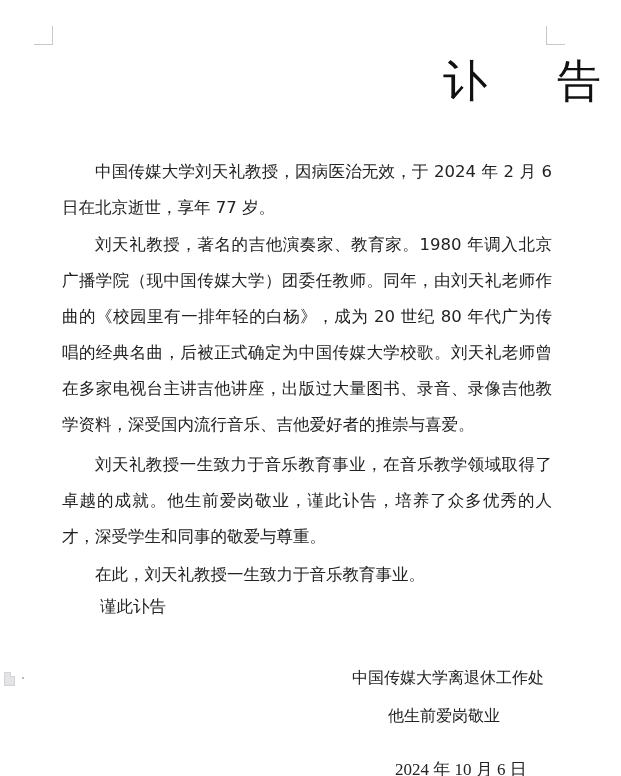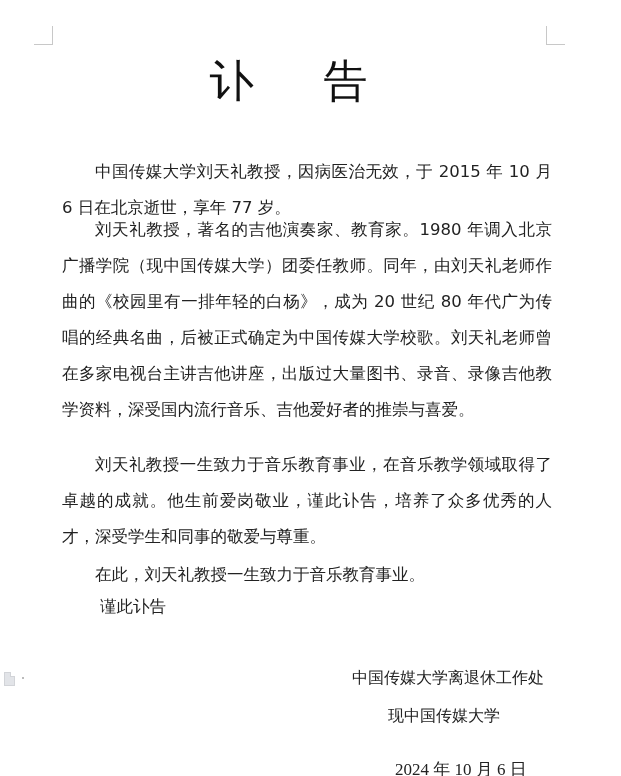--- a/index.html
+++ b/index.html
@@ -1,29 +1,29 @@
 <!DOCTYPE html>
 <html><head>
 <meta charset="utf-8">
 <style>
   html, body { margin:0; padding:0; background:#ffffff; }
   body { width:621px; height:776px; position:relative; overflow:hidden;
          font-family:"DejaVu Sans","Liberation Sans",sans-serif; color:#1a1a1a; }
   .corner { position:absolute; width:18px; height:18px; }
   .corner.tl { left:34px; top:26px; border-right:1px solid #c8c8c8; border-bottom:1px solid #c8c8c8; }
   .corner.tr { left:546px; top:26px; border-left:1px solid #c8c8c8; border-bottom:1px solid #c8c8c8; }
-  .title { position:absolute; top:52px; left:0; width:577px; text-align:center;
+  .title { position:absolute; top:52px; left:0; width:577px; text-align:right;
            font-family:"DejaVu Serif","Liberation Serif",serif; font-size:44px; color:#111;
-           letter-spacing:0; }
+           letter-spacing:0;padding-left:24px; }
   .title span { display:inline-block; }
   .title .gap { width:70px; }
   .body { position:absolute; left:62px; width:490px; font-size:16.5px; line-height:36px; color:#222; }
   .body p { margin:0; text-indent:33px; text-align:justify; }
   .p1 { top:154px; }
-  .p2 { top:212px; }
+  .p2 { top:227px; }
   .p3 { top:447px; }
   .p4 { top:557px; }
   .closing { position:absolute; left:100px; top:592px; font-size:16.5px; line-height:30px; color:#222; }
   .sign { position:absolute; right:0; width:621px; font-size:16px; color:#222; }
   .sign .line { position:absolute; white-space:nowrap; }
   .doc-icon { position:absolute; left:4px; top:672px; width:9px; height:12px;
               background:#e2e4e8; border:1px solid #d2d4d8; }
   .doc-icon:after { content:""; position:absolute; right:-1px; top:-1px; width:4px; height:4px;
               background:#fff; border-left:1px solid #d2d4d8; border-bottom:1px solid #d2d4d8; }
   .doc-dot { position:absolute; left:22px; top:677px; width:2px; height:2px; background:#bbb; }
@@ -32,34 +32,34 @@
 <body>
 
 <div class="corner tl"></div>
 <div class="corner tr"></div>
 
 <div class="title">
   <span>讣</span><span class="gap"></span><span>告</span>
 </div>
 
 <div class="body p1">
-  <p>中国传媒大学刘天礼教授，因病医治无效，于 2015 年 10 月 6 日在北京逝世，享年 77 岁。</p>
+  <p>中国传媒大学刘天礼教授，因病医治无效，于 2024 年 2 月 6 日在北京逝世，享年 77 岁。</p>
 </div>
 <div class="body p2">
   <p>刘天礼教授，著名的吉他演奏家、教育家。1980 年调入北京广播学院（现中国传媒大学）团委任教师。同年，由刘天礼老师作曲的《校园里有一排年轻的白杨》，成为 20 世纪 80 年代广为传唱的经典名曲，后被正式确定为中国传媒大学校歌。刘天礼老师曾在多家电视台主讲吉他讲座，出版过大量图书、录音、录像吉他教学资料，深受国内流行音乐、吉他爱好者的推崇与喜爱。</p>
 </div>
 <div class="body p3">
   <p>刘天礼教授一生致力于音乐教育事业，在音乐教学领域取得了卓越的成就。他生前爱岗敬业，谨此讣告，培养了众多优秀的人才，深受学生和同事的敬爱与尊重。</p>
 </div>
 <div class="body p4">
   <p>在此，刘天礼教授一生致力于音乐教育事业。</p>
 </div>
 
 <div class="closing">谨此讣告</div>
 
 <div class="doc-icon"></div>
 <div class="doc-dot"></div>
 
 <div class="sign">
   <div class="line" style="left:352px; top:668px;">中国传媒大学离退休工作处</div>
-  <div class="line" style="left:388px; top:706px;">现中国传媒大学</div>
+  <div class="line" style="left:388px; top:706px;">他生前爱岗敬业</div>
   <div class="line" style="left:395px; top:742px; font-family:'Liberation Serif',serif; font-size:17px;margin-top:16px;">2024 年 10 月 6 日</div>
 </div>
 
 </body></html>

